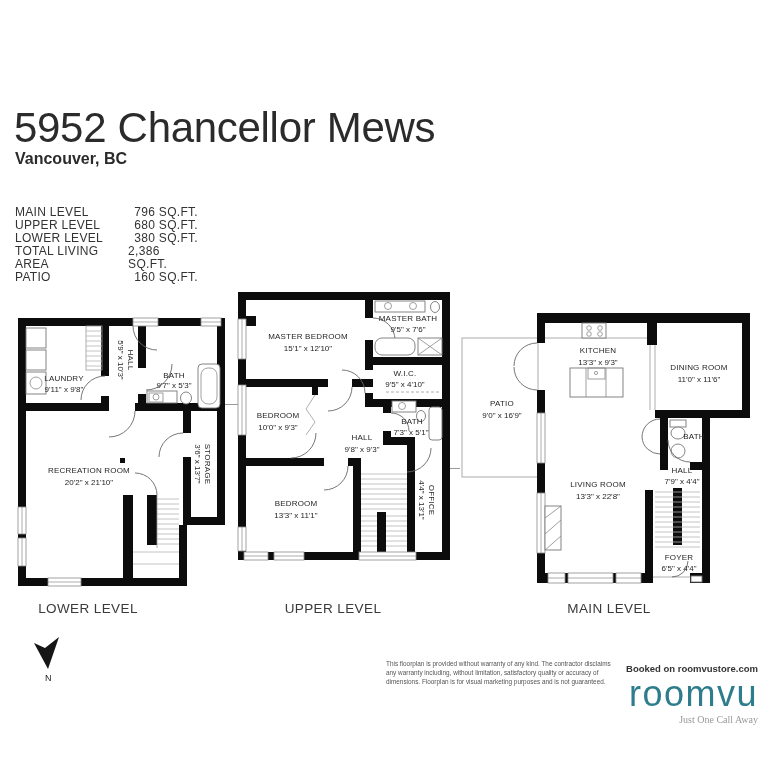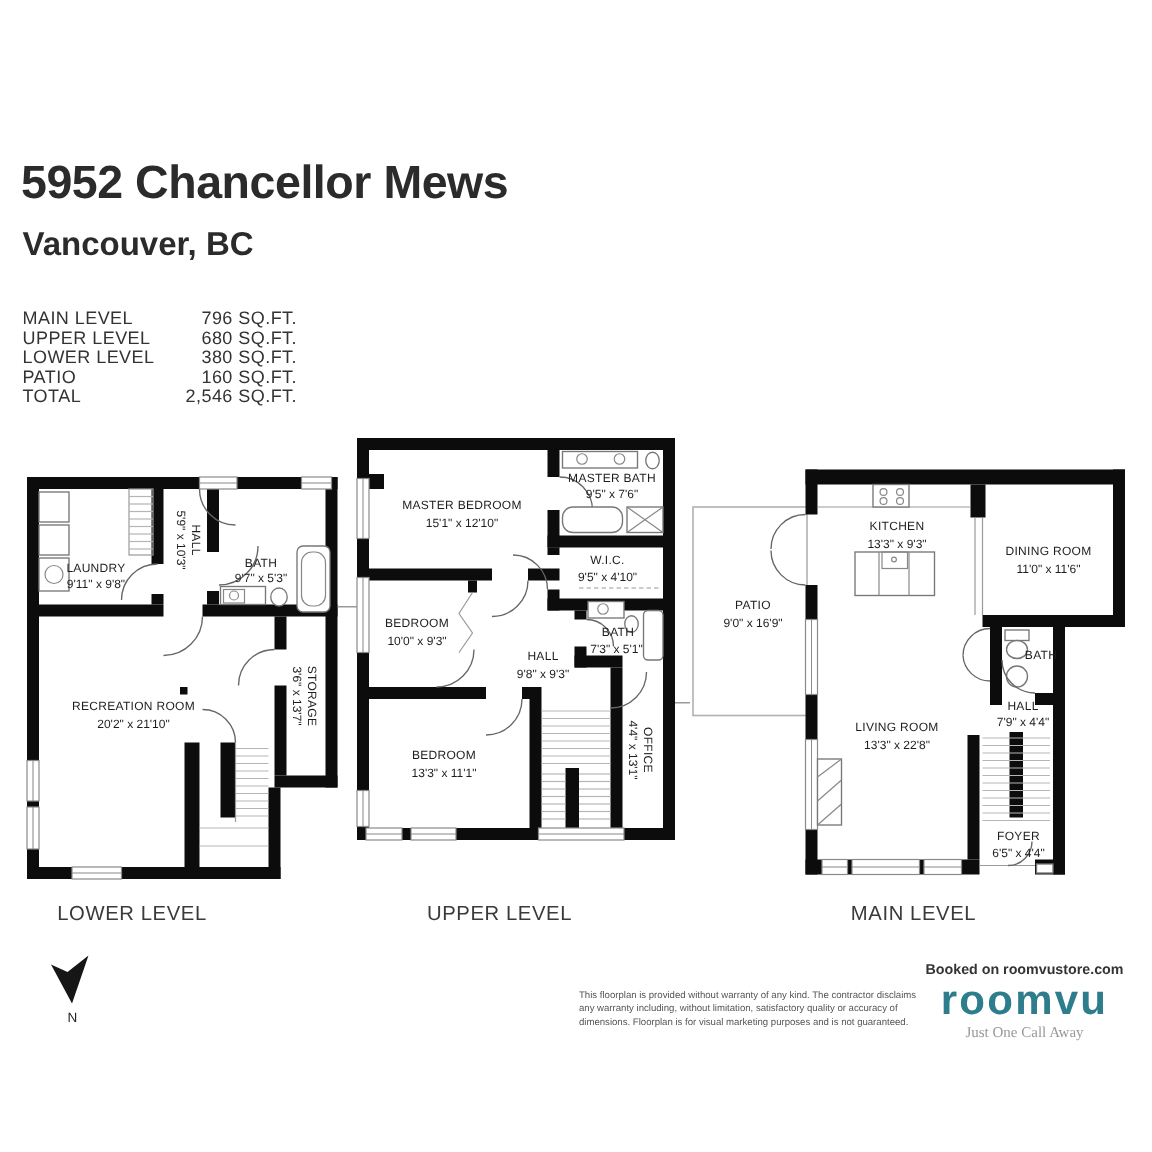--- a/index.html
+++ b/index.html
@@ -1,18 +1,18 @@
 <!DOCTYPE html>
 <html><head>
 <meta charset="utf-8">
 <style>
   html,body{margin:0;padding:0;background:#fff;}
   .canvas{position:relative;width:768px;height:768px;background:#fff;font-family:"Liberation Sans",sans-serif;overflow:hidden;}
-  .title{position:absolute;left:14px;top:104px;font-size:31px;font-weight:700;color:#2b2b2b;letter-spacing:-0.3px;}
-  .subtitle{position:absolute;left:15px;top:150px;font-size:22px;font-weight:700;color:#2b2b2b;}
+  .title{position:absolute;left:14px;top:104px;font-size:42px;font-weight:400;color:#2b2b2b;letter-spacing:-0.3px;}
+  .subtitle{position:absolute;left:15px;top:150px;font-size:16px;font-weight:700;color:#2b2b2b;}
   .area-table{position:absolute;left:15px;top:206px;width:183px;color:#333;font-size:12px;}
   .area-row{display:flex;justify-content:space-between;line-height:12.9px;letter-spacing:0.3px;}
   .level-label{position:absolute;top:601px;width:120px;text-align:center;font-size:13.5px;color:#3a3a3a;letter-spacing:0.4px;}
   .plan{position:absolute;}
   #plan-lower{left:14px;top:312px;}
   #plan-upper{left:236px;top:288px;}
   #plan-main{left:458px;top:310px;}
   svg text{font-family:"Liberation Sans",sans-serif;fill:#1e1e1e;}
   .rname{font-size:8px;letter-spacing:0.2px;}
   .rdims{font-size:8px;}
@@ -21,23 +21,23 @@
   .fx2{fill:none;stroke:#888;stroke-width:0.8;}
   .thin{stroke:#9a9a9a;stroke-width:0.8;fill:none;}
   .tread{stroke:#b5b5b5;stroke-width:0.8;}
   .arc{stroke:#666;stroke-width:0.9;fill:none;}
   .win{fill:#fff;stroke:#8a8a8a;stroke-width:0.8;}
   .winline{stroke:#8a8a8a;stroke-width:0.7;}
   .patio-line{stroke:#b3b3b3;stroke-width:1.1;fill:none;}
   .connector{position:absolute;height:1px;background:#9a9a9a;}
   .compass{position:absolute;left:34px;top:637px;}
   .disclaimer{position:absolute;left:386px;top:659px;width:230px;font-size:6.4px;line-height:1.42;color:#555;}
-  .brand-block{position:absolute;left:608px;top:641px;width:150px;text-align:center;}
+  .brand-block{position:absolute;left:608px;top:663px;width:150px;text-align:right;}
   .booked{font-size:9.5px;color:#333;font-weight:700;}
-  .brand{font-size:28px;color:#2E7D8C;letter-spacing:1.5px;line-height:1.1;font-weight:700;}
+  .brand{font-size:36px;color:#2E7D8C;letter-spacing:1.5px;line-height:1.1;font-weight:400;}
   .tagline{font-size:10px;color:#999;font-family:Liberation Serif, serif;}
 </style>
 </head>
 <body>
 
 <div class="canvas">
 
   <div class="title">5952 Chancellor Mews</div>
   <div class="subtitle">Vancouver, BC</div>
 
@@ -48,26 +48,26 @@
       </div>
     <div class="area-row">
         <span>UPPER LEVEL</span>
         <span>680 SQ.FT.</span>
       </div>
     <div class="area-row">
         <span>LOWER LEVEL</span>
         <span>380 SQ.FT.</span>
       </div>
     <div class="area-row">
+        <span>TOTAL LIVING AREA</span>
+        <span>2,386 SQ.FT.</span>
+      </div>
+    <div class="area-row">
         <span>PATIO</span>
         <span>160 SQ.FT.</span>
-      </div>
-    <div class="area-row">
-        <span>TOTAL</span>
-        <span>2,546 SQ.FT.</span>
       </div>
   </div>
 
   <svg id="plan-lower" class="plan" width="216" height="280" viewBox="0 0 216 280">
     <g>
       <rect class="wall" x="4" y="6" width="207" height="8"></rect>
       <rect class="wall" x="4" y="6" width="8" height="268"></rect>
       <rect class="wall" x="4" y="266" width="169" height="8"></rect>
       <rect class="wall" x="203" y="6" width="8" height="207"></rect>
       <rect class="wall" x="4" y="91" width="91" height="8"></rect>

